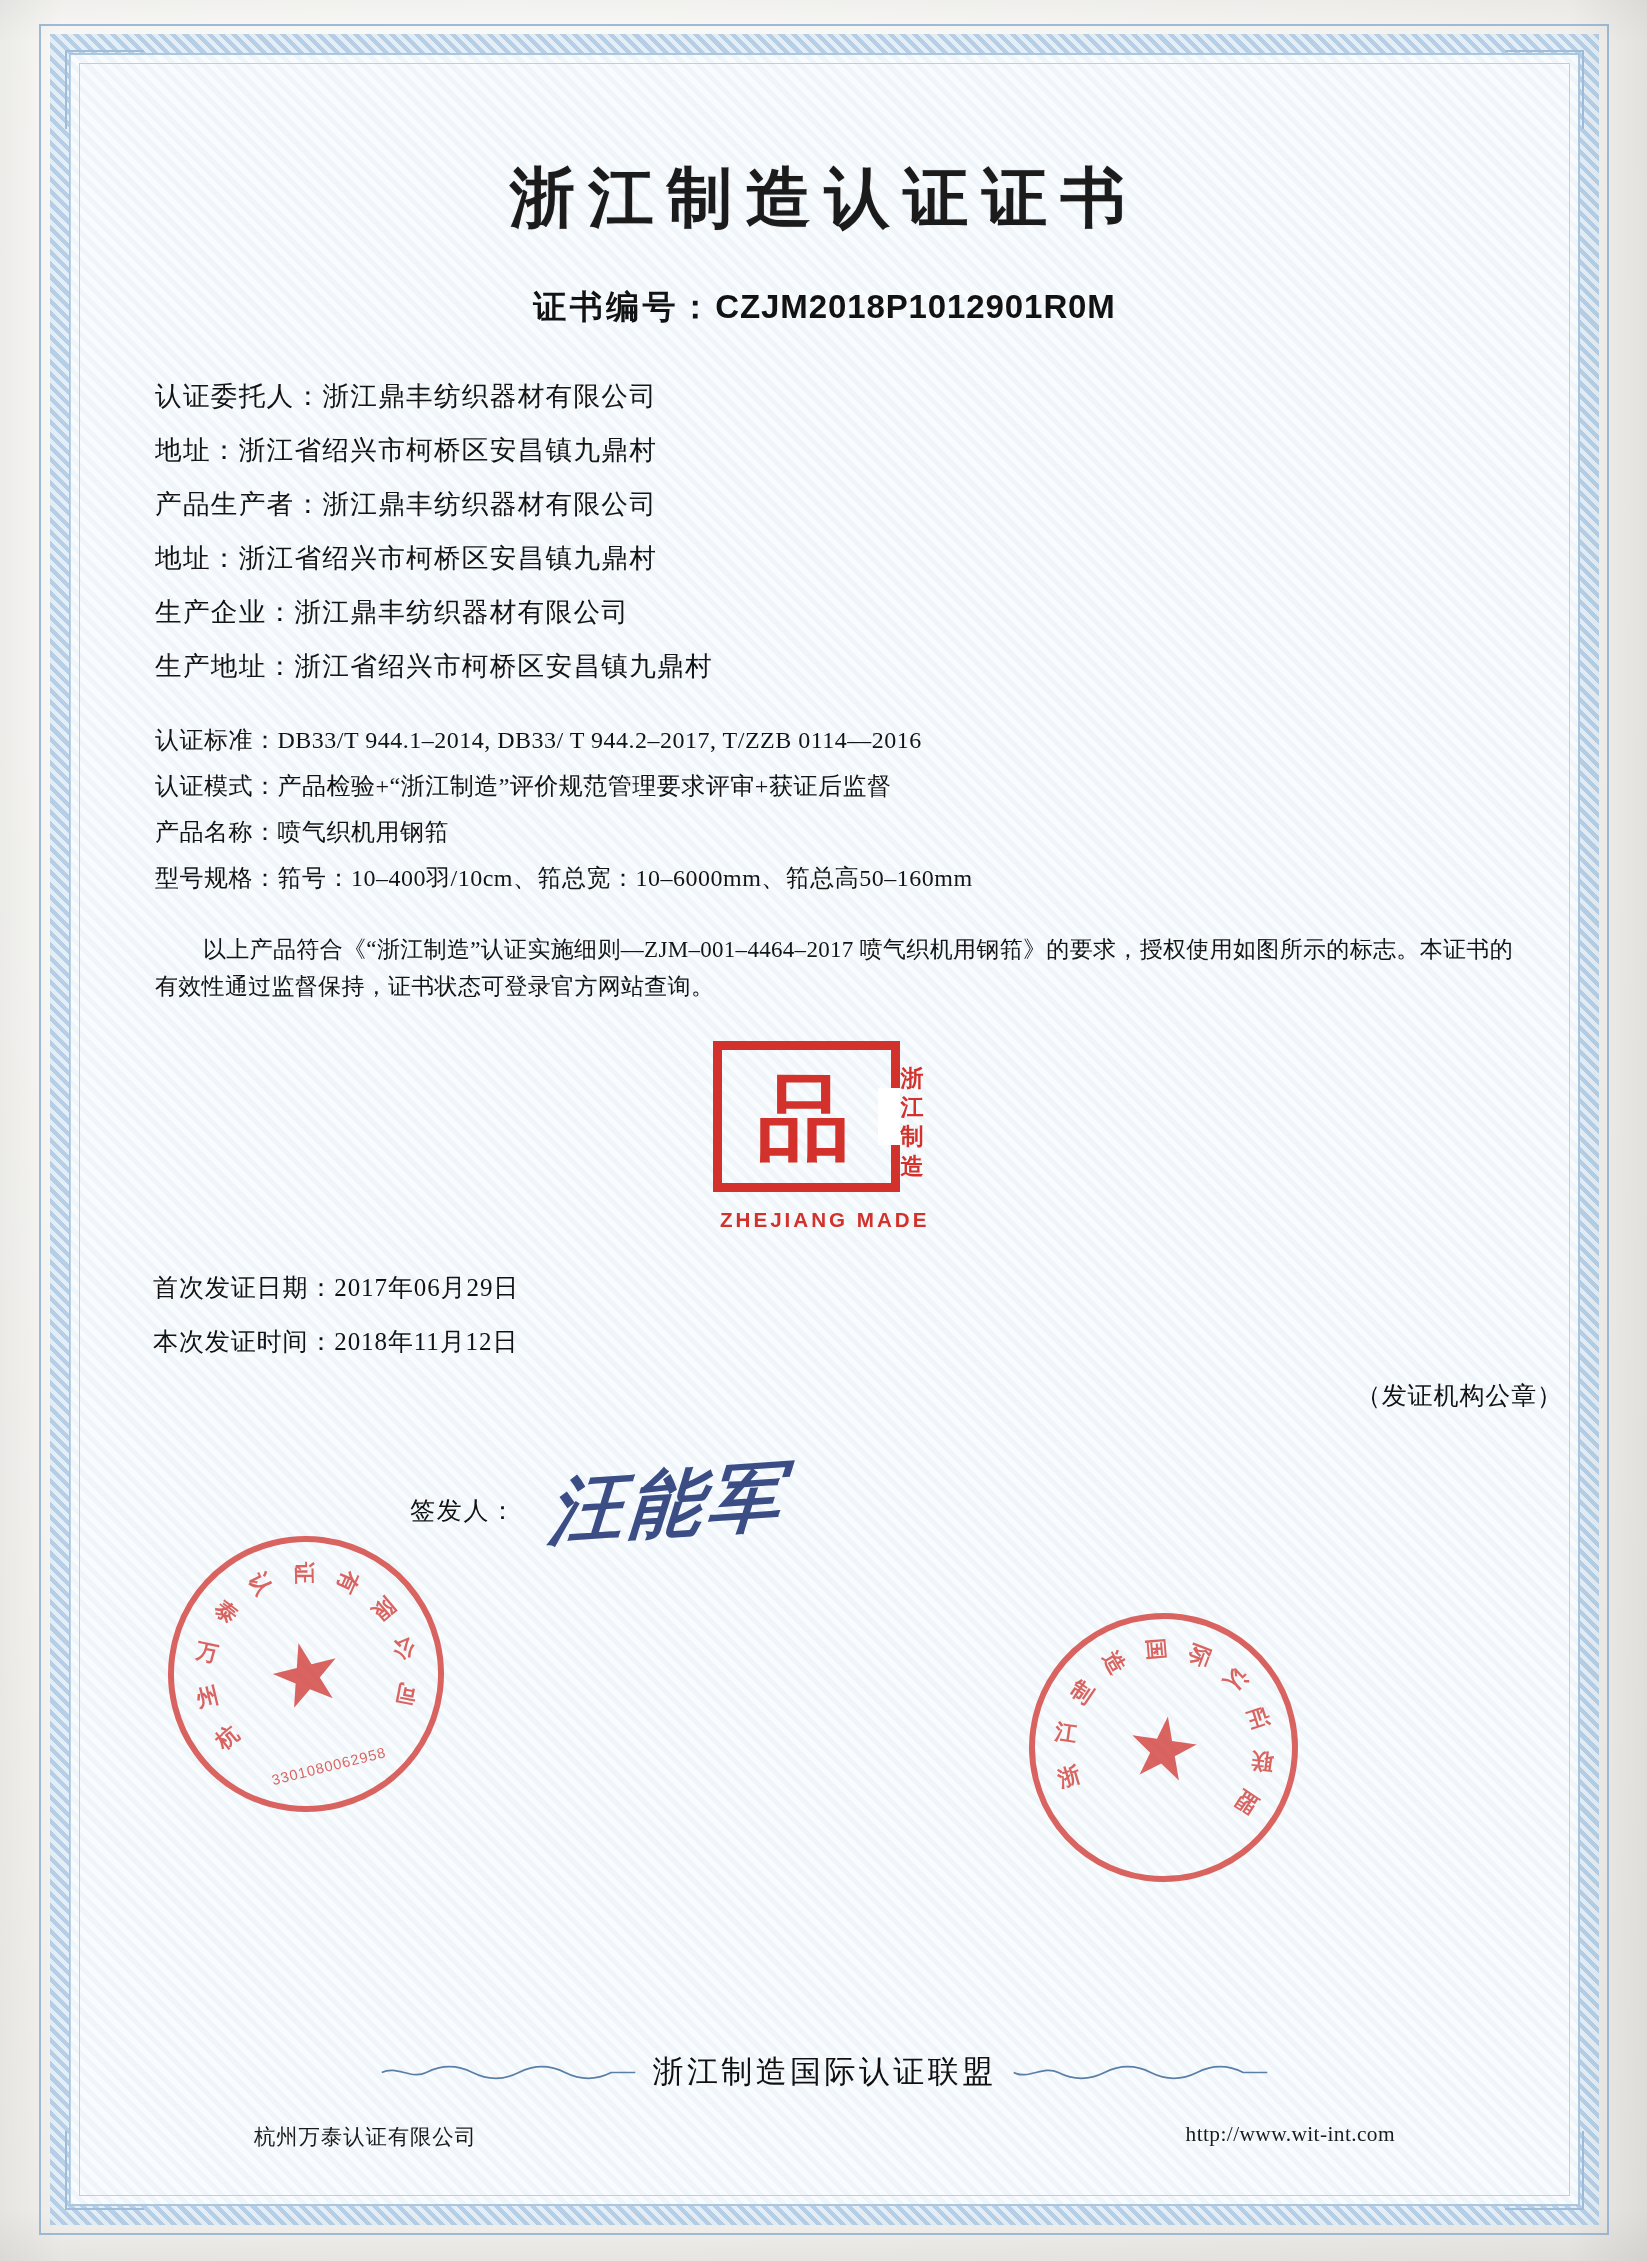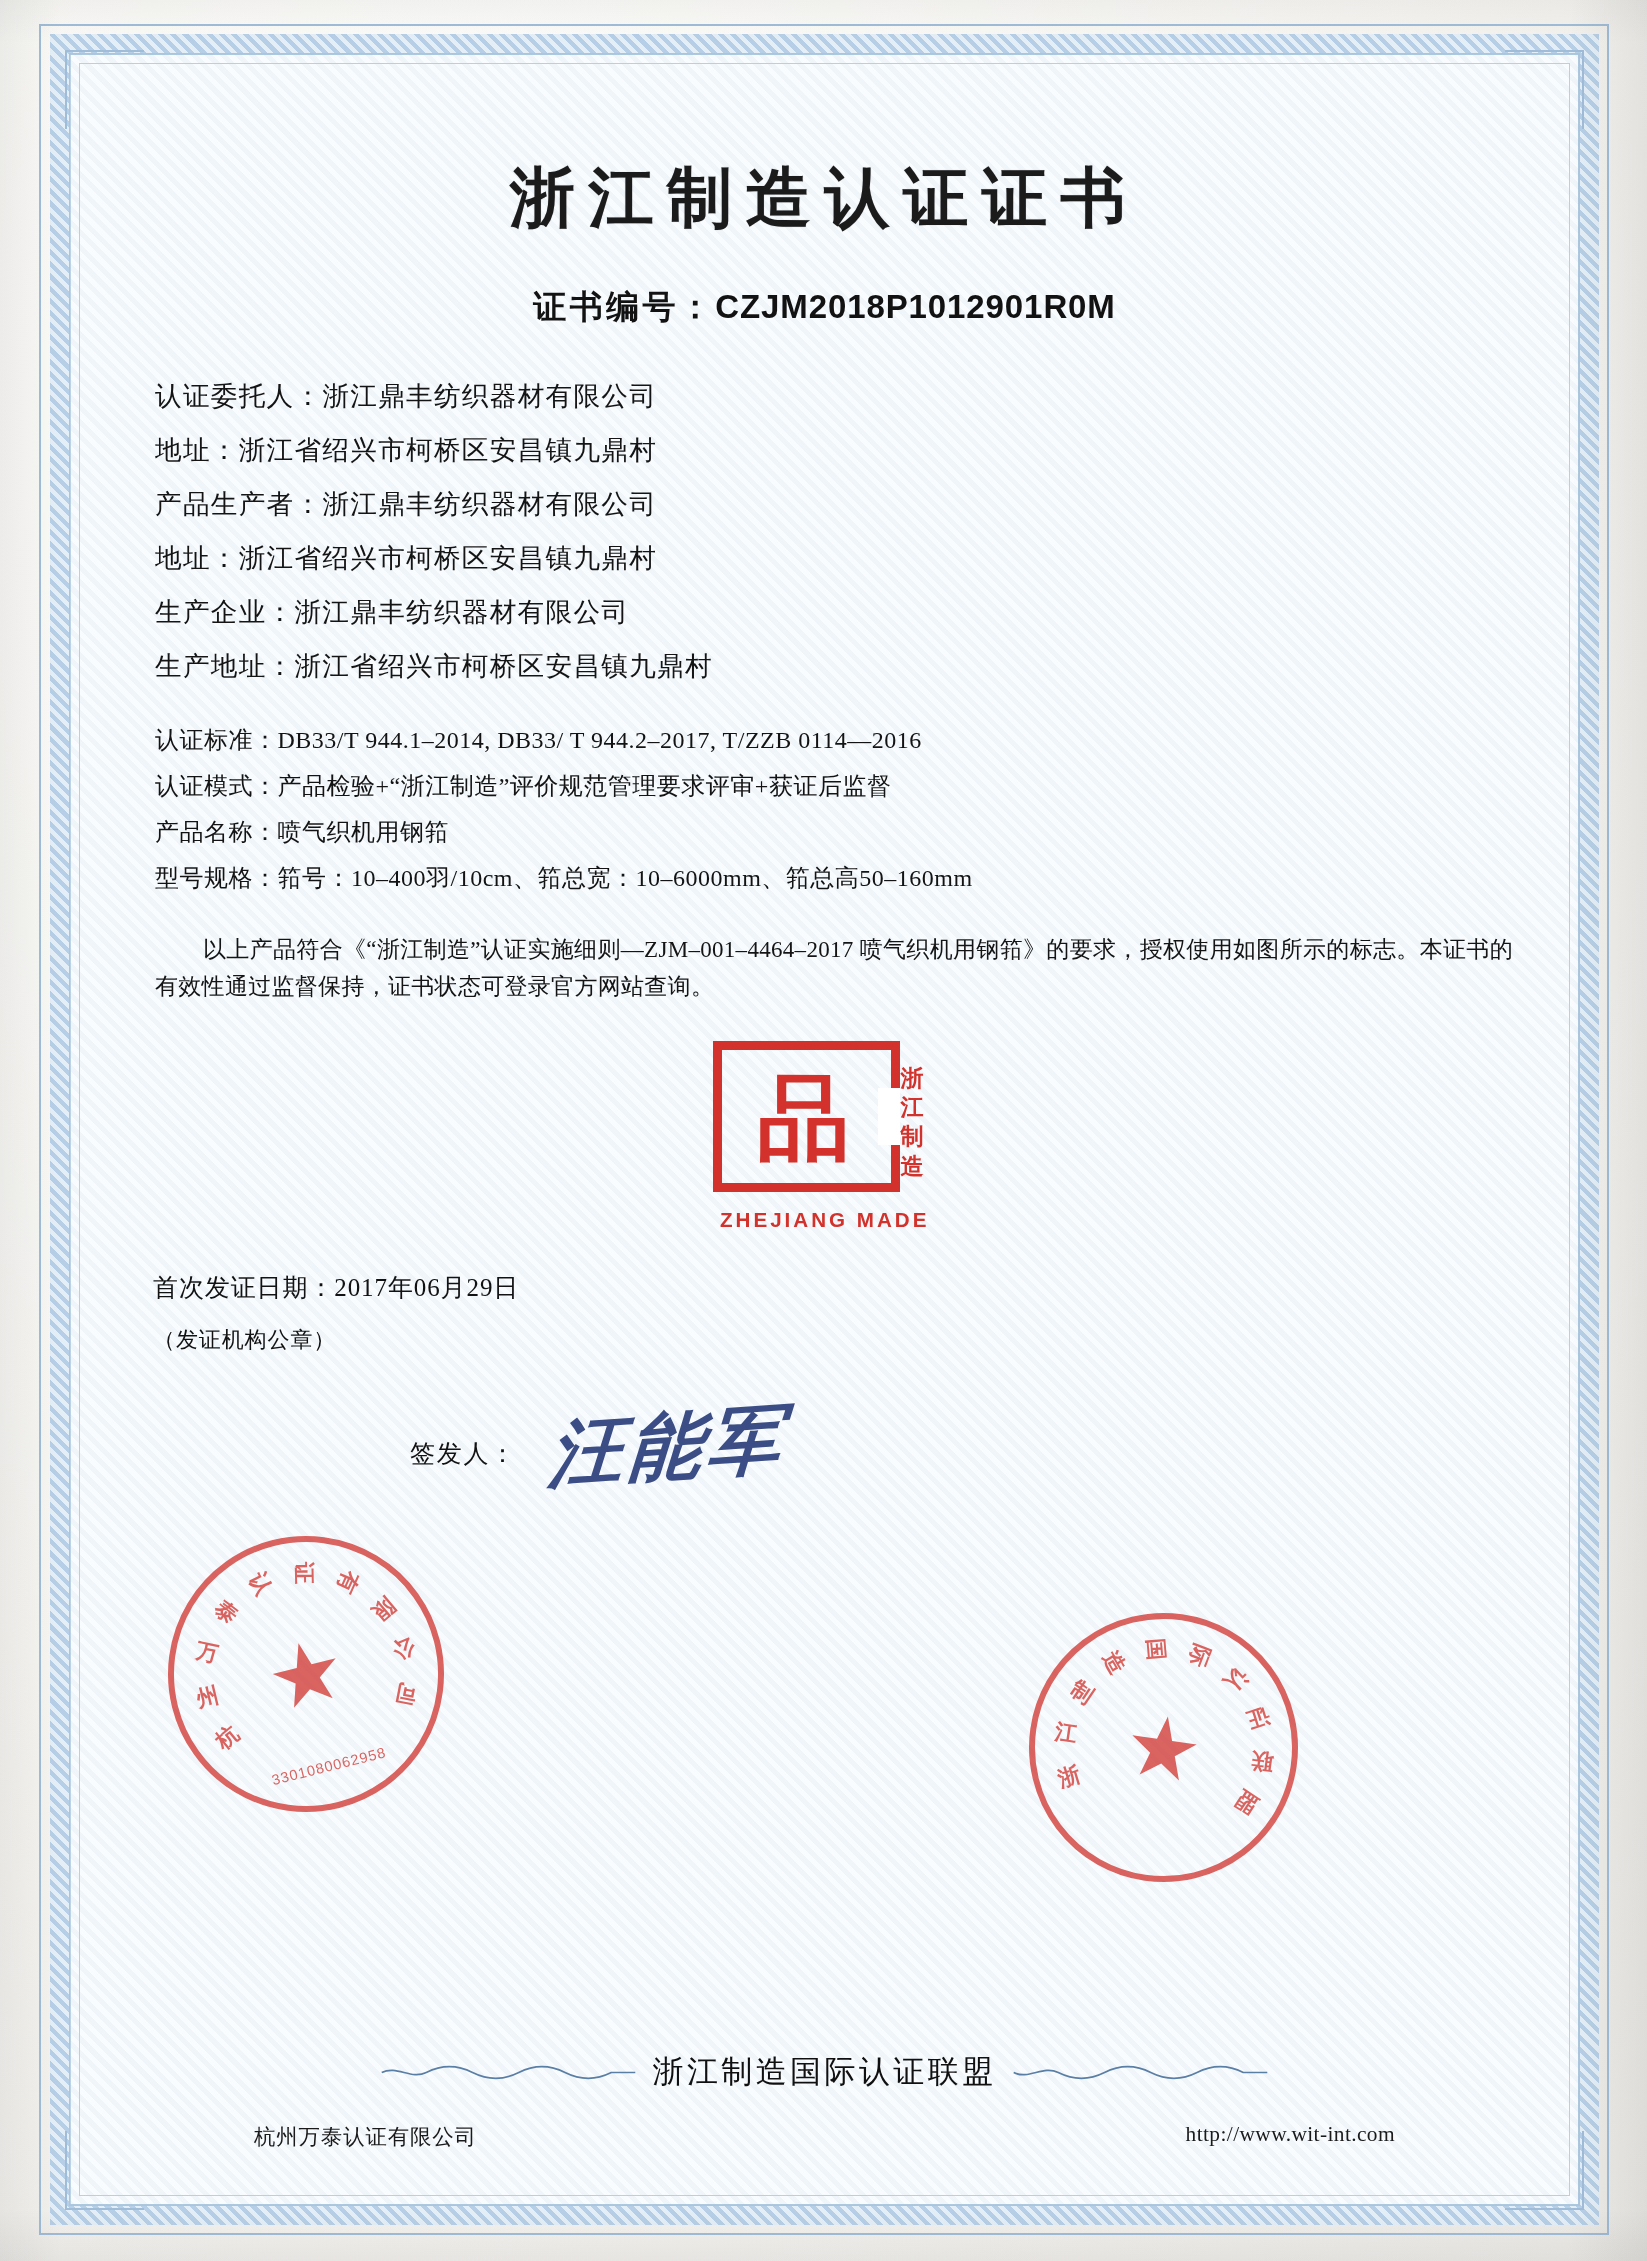--- a/index.html
+++ b/index.html
@@ -223,24 +223,25 @@
   }
   .date-line {
     font-size: 25px;
     color: #121212;
     margin-bottom: 21.4px;
     letter-spacing: 0.9px;
     white-space: nowrap;
     font-family: Liberation Serif, serif;
   }
   .seal-note {
-    font-size: 22px;
+    font-size: 25px;
     color: #121212;
     margin-top: 5.1px;
     letter-spacing: 0.9px;
+    text-align: right;
   }
 
   .signer-row {
     position: relative;
     margin-top: 46px;
     padding-left: 324px;
     height: 94px;
     z-index: 3;
   }
   .signer-label {
@@ -443,20 +444,23 @@
         <div class="logo-frame"></div>
         <div class="logo-glyph">品</div>
         <div class="logo-side">浙江制造</div>
         <div class="logo-en">ZHEJIANG MADE</div>
       </div>
     </div>
 
     <div class="dates">
       <div class="date-line">
         <span>首次发证日期：</span><span>2017年06月29日</span>
+      </div>
+      <div class="date-line">
+        <span>本次发证时间：</span><span>2018年11月12日</span>
       </div>
       <div class="seal-note">（发证机构公章）</div>
     </div>
 
     <div class="signer-row">
       <div class="signer-label">签发人：</div>
       <div class="signature">汪能军</div>
     </div>
 
     <div class="footer">

